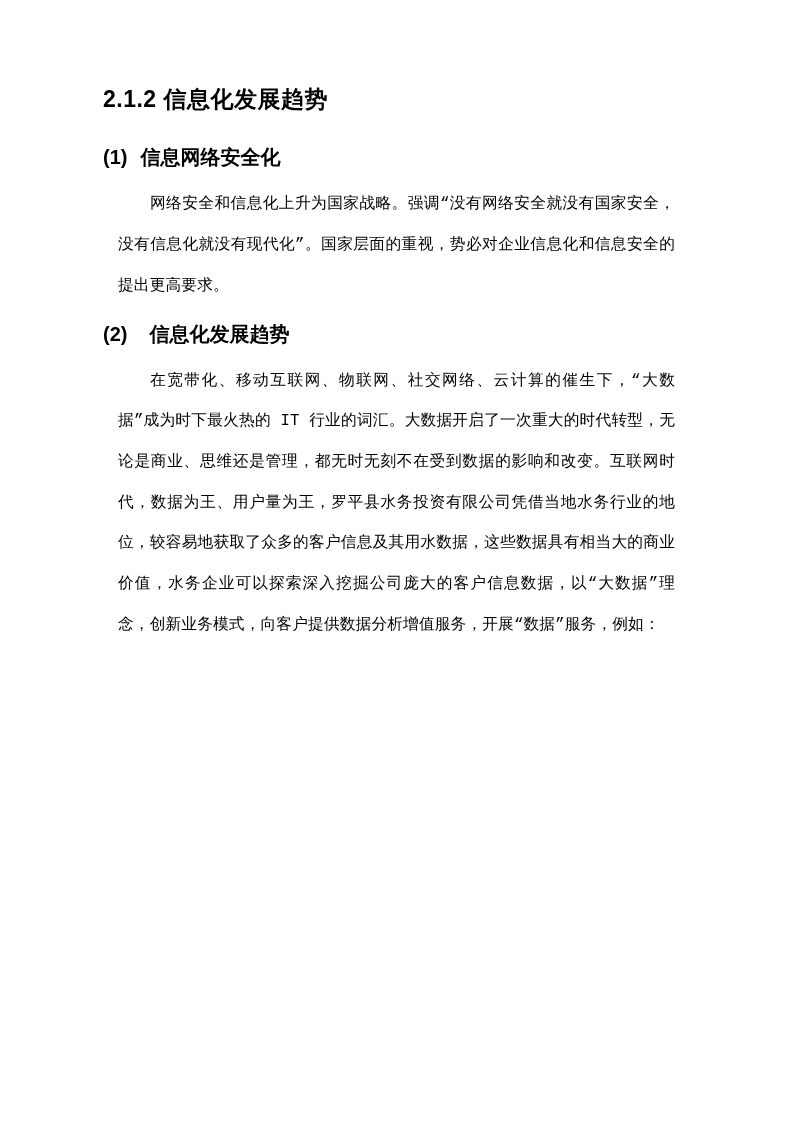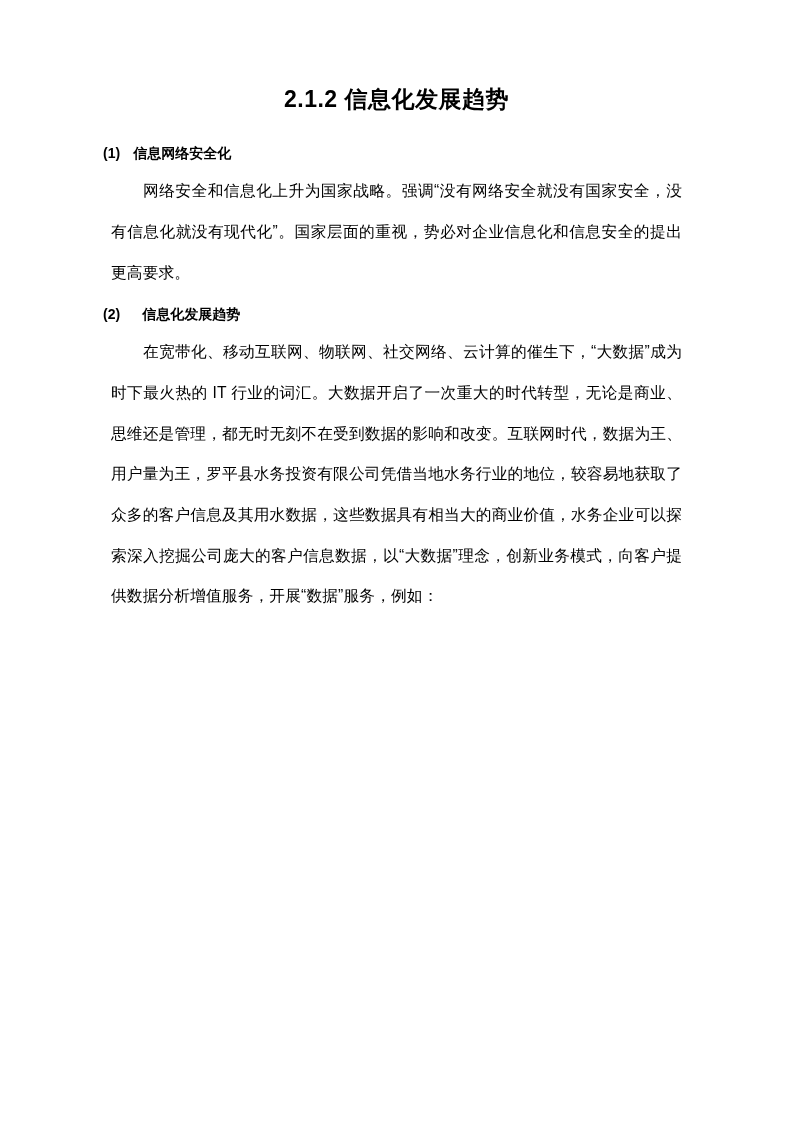--- a/index.html
+++ b/index.html
@@ -19,44 +19,44 @@
     font-family: "Liberation Sans", "DejaVu Sans", sans-serif;
     overflow: hidden;
   }
   .doc-title {
     font-size: 23px;
     font-weight: bold;
     line-height: 1.15;
     margin: 0 0 33px 0;
     letter-spacing: 0.5px;
     white-space: nowrap;
-    text-align: center;
   }
   .sec-heading {
-    font-size: 14px;
+    font-size: 20px;
     font-weight: bold;
     line-height: 1.2;
     margin: 13px 0 9px 0;
   }
   .sec-heading .h-num {
     display: inline-block;
     margin-right: 13px;
   }
   .sec-heading.wide .h-num {
     margin-right: 22px;
   }
   .body-para {
     font-size: 15.7px;
     line-height: 40.7px;
-    margin: 8px;
+    margin: 15px;
     text-align: justify;
     text-justify: inter-character;
     text-indent: 32px;
     letter-spacing: 0.15px;
     word-break: break-all;
+    font-family: Liberation Mono, monospace;
   }
 </style>
 </head>
 <body>
 
 <div class="page">
 
   <h1 class="doc-title">2.1.2 信息化发展趋势</h1>
 
   <section>

